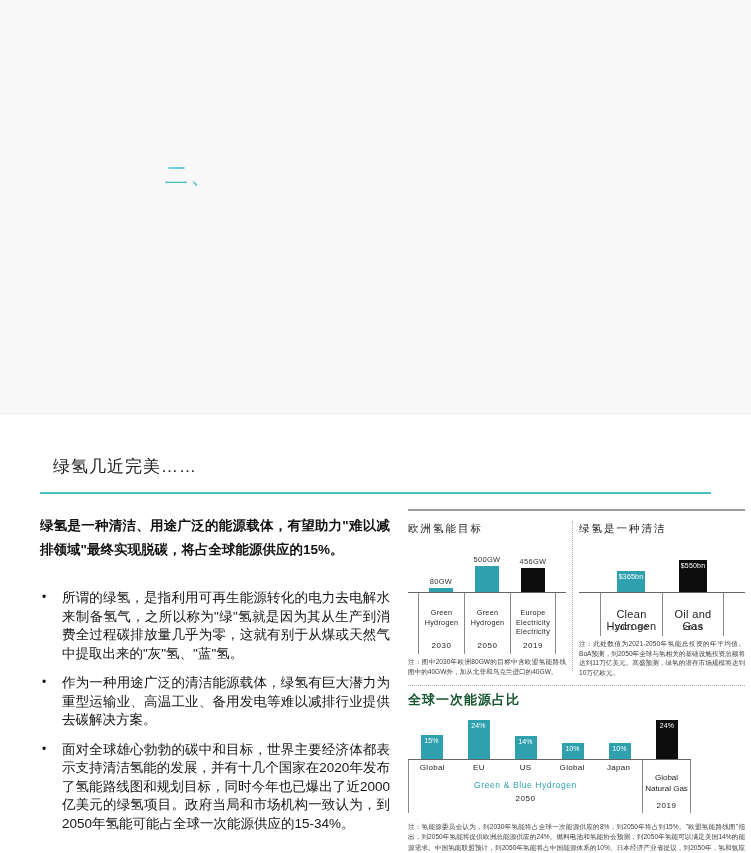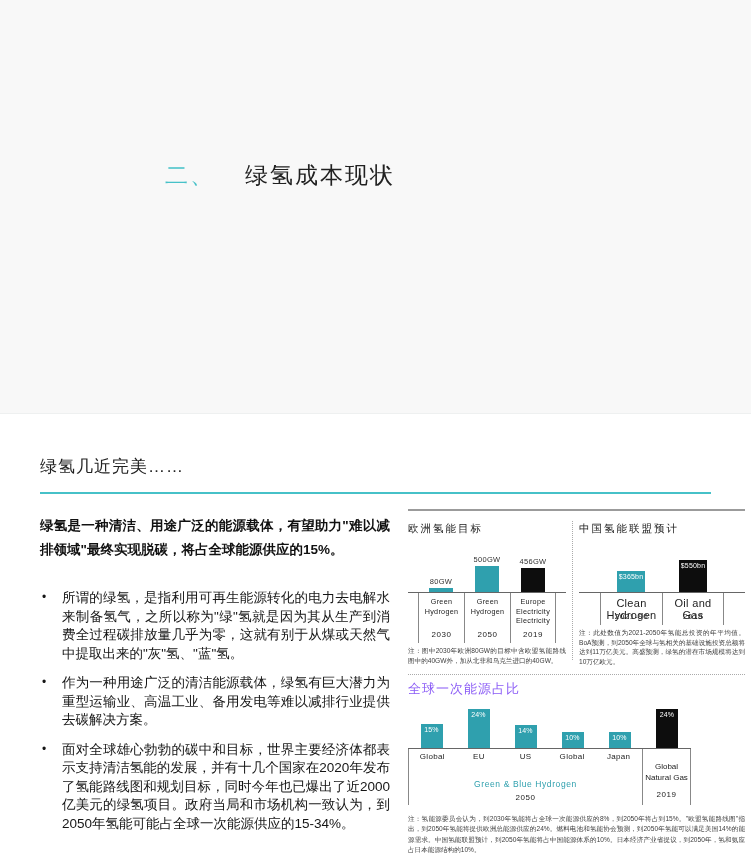--- a/index.html
+++ b/index.html
@@ -12,21 +12,21 @@
   .slide{position:absolute;left:0;width:751px;}
   .slide1{top:0;height:413px;background:#f8f8f8;}
   .slide2{top:414px;height:439px;background:#ffffff;}
 
   
   .s1-title{position:absolute;left:165px;top:160px;display:flex;align-items:baseline;
     font-size:23px;letter-spacing:2px;color:#212121;font-weight:500;}
   .s1-marker{color:var(--accent,#46c1c8);margin-right:30px;}
 
   
-  .s2-heading{position:absolute;left:40px;top:41px;margin:0;font-size:17px;font-weight:500;
+  .s2-heading{position:absolute;left:53px;top:41px;margin:0;font-size:17px;font-weight:500;
     letter-spacing:1px;color:#222;}
   .teal-rule{position:absolute;left:40px;top:78px;width:671px;height:2px;background:var(--accent,#46c1c8);}
 
   .left-col{position:absolute;left:40px;top:100px;width:350px;}
   .intro{font-weight:700;font-size:13.5px;line-height:24px;color:#111;margin:0 0 27px 0;text-align:justify;}
   .bullets{list-style:none;margin:0;padding:0;}
   .bullets li{position:relative;padding-left:22px;font-size:13.5px;line-height:18.5px;
     color:#151515;margin-bottom:11px;text-align:justify;}
   .bullets .dot{position:absolute;left:2px;top:-1px;font-size:12px;}
 
@@ -45,54 +45,53 @@
   .eu-bars .bcol{width:46px;}
   .capex-bars .bcol{width:62px;}
   .blab{font-size:7.5px;color:#333;margin-bottom:2px;letter-spacing:0.3px;}
   .bar{width:24px;}
   .bar.teal{background:var(--teal,#2fa0ae);}
   .bar.black{background:#0d0d0d;}
   .bar.rel{position:relative;width:28px;}
   .inlab{position:absolute;top:2px;left:0;right:0;text-align:center;color:#fff;font-size:7px;letter-spacing:0.2px;}
 
   .axis-box{display:flex;border-top:1px solid #666;justify-content:center;}
-  .axis-box .cell{box-sizing:border-box;border-left:1px solid #888;padding:4px 2px 0;text-align:center;}
+  .axis-box .cell{box-sizing:border-box;border-left:1px solid #888;padding:15px 2px 0;text-align:center;}
   .axis-box .cell:last-child{border-right:1px solid #888;}
   .eu-box .cell{width:46px;}
   .eu-box .nm{font-size:7.2px;line-height:1.35;height:33px;color:#222;letter-spacing:0.3px;}
   .capex-box .cell{width:62px;}
   .capex-box .nm{font-size:11px;height:15px;color:#222;letter-spacing:0.3px;}
   .yr{font-size:8px;color:#222;letter-spacing:0.6px;padding-bottom:4px;}
   .note{font-size:6.6px;line-height:1.45;color:#3c3c3c;margin-top:3px;text-align:justify;}
 
   .h-dotted{border-top:1px dotted #aaa;margin:8px 0 5px;}
 
-  .c-title2{font-size:13px;font-weight:400;letter-spacing:1px;color:#8b5cf6;margin:2px 0 6px;}
+  .c-title2{font-size:13px;font-weight:700;letter-spacing:1px;color:#14532d;margin:2px 0 6px;}
   .pr-bars{display:flex;align-items:flex-end;height:44px;width:283px;}
   .pr-group{width:235px;display:flex;align-items:flex-end;height:100%;}
   .pr-group .bcol{flex:1;}
   .pr-nat{width:48px;display:flex;justify-content:center;align-items:flex-end;height:100%;}
   .pr-bars .bar{width:22px;position:relative;}
   .pr-box{display:flex;width:283px;border-top:1px solid #666;}
   .pr-cellA{width:235px;box-sizing:border-box;border-left:1px solid #888;border-right:1px solid #888;padding-top:3px;}
   .pr-names{display:flex;height:11px;}
   .pr-names span{flex:1;text-align:center;font-size:8px;color:#222;letter-spacing:0.3px;}
-  .pr-grp{text-align:center;color:var(--teal,#2fa0ae);font-size:8.5px;letter-spacing:0.6px;margin-top:16px;height:11px;}
+  .pr-grp{text-align:center;color:var(--teal,#2fa0ae);font-size:8.5px;letter-spacing:0.6px;margin-top:6px;height:11px;}
   .pr-yr{text-align:center;font-size:8px;color:#222;letter-spacing:0.6px;margin-top:3px;padding-bottom:3px;}
   .pr-cellB{width:48px;box-sizing:border-box;border-right:1px solid #888;padding-top:13px;text-align:center;}
   .pr-natname{font-size:8px;line-height:1.3;height:25px;color:#222;}
   .pr-note{font-size:6.6px;line-height:1.55;color:#3c3c3c;margin-top:9px;text-align:justify;width:337px;}
 </style>
 </head>
 <body>
 
 <div class="slide slide1">
   <div class="s1-title">
     <span class="s1-marker">二、</span>
-    <span>绿氢成本现状</span>
   </div>
 </div>
 
 <div class="slide slide2">
   <h2 class="s2-heading">绿氢几近完美……</h2>
   <div class="teal-rule"></div>
 
   <div class="left-col">
     <p class="intro">绿氢是一种清洁、用途广泛的能源载体，有望助力"难以减排领域"最终实现脱碳，将占全球能源供应的15%。</p>
     <ul class="bullets">
@@ -145,21 +144,21 @@
             <div class="nm">Europe Electricity Electricity</div>
             <div class="yr">2019</div>
           </div>
         </div>
         <div class="note">注：图中2030年欧洲80GW的目标中含欧盟氢能路线图中的40GW外，加从北非和乌克兰进口的40GW。</div>
       </div>
 
       <div class="v-dotted"></div>
 
       <div class="chart-capex">
-        <div class="c-title">中国氢能联盟预计</div>
+        <div class="c-title">绿氢是一种清洁</div>
         <div class="bars-row capex-bars">
           <div class="bcol">
             <div class="bar teal rel" style="height: 21.17px;">
               <span class="inlab">$365bn</span>
             </div>
           </div>
           <div class="bcol">
             <div class="bar black rel" style="height: 31.9px;">
               <span class="inlab">$550bn</span>
             </div>

